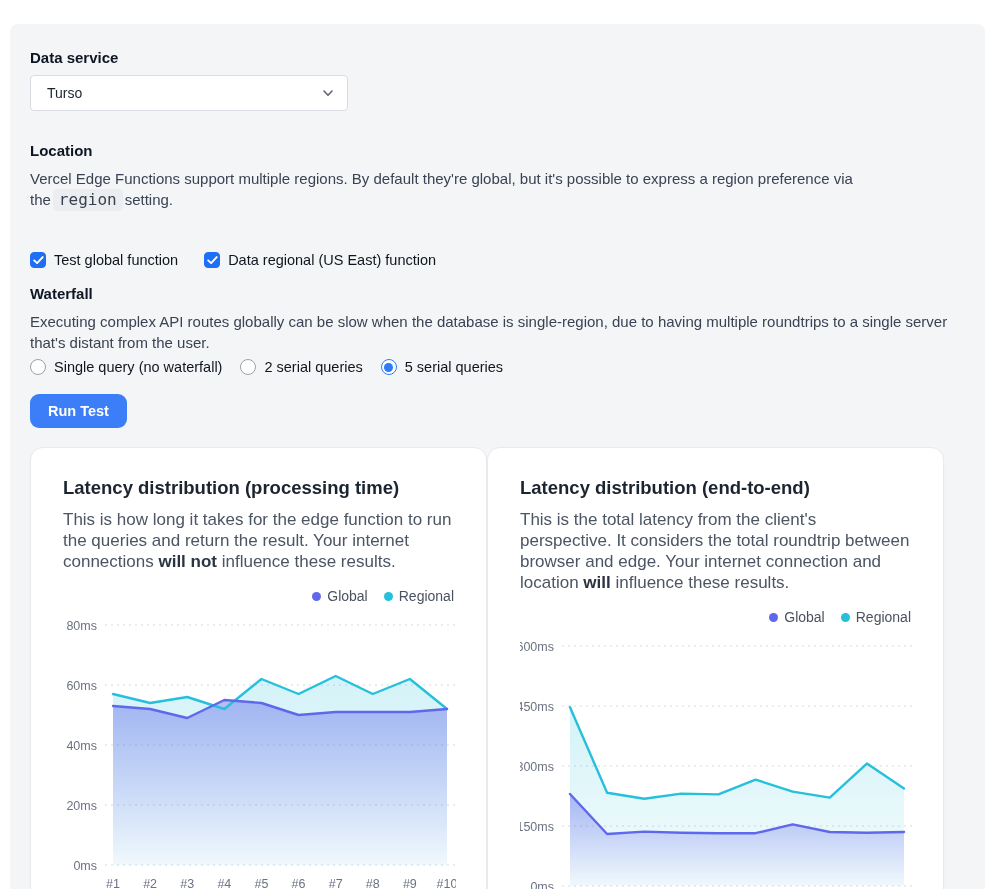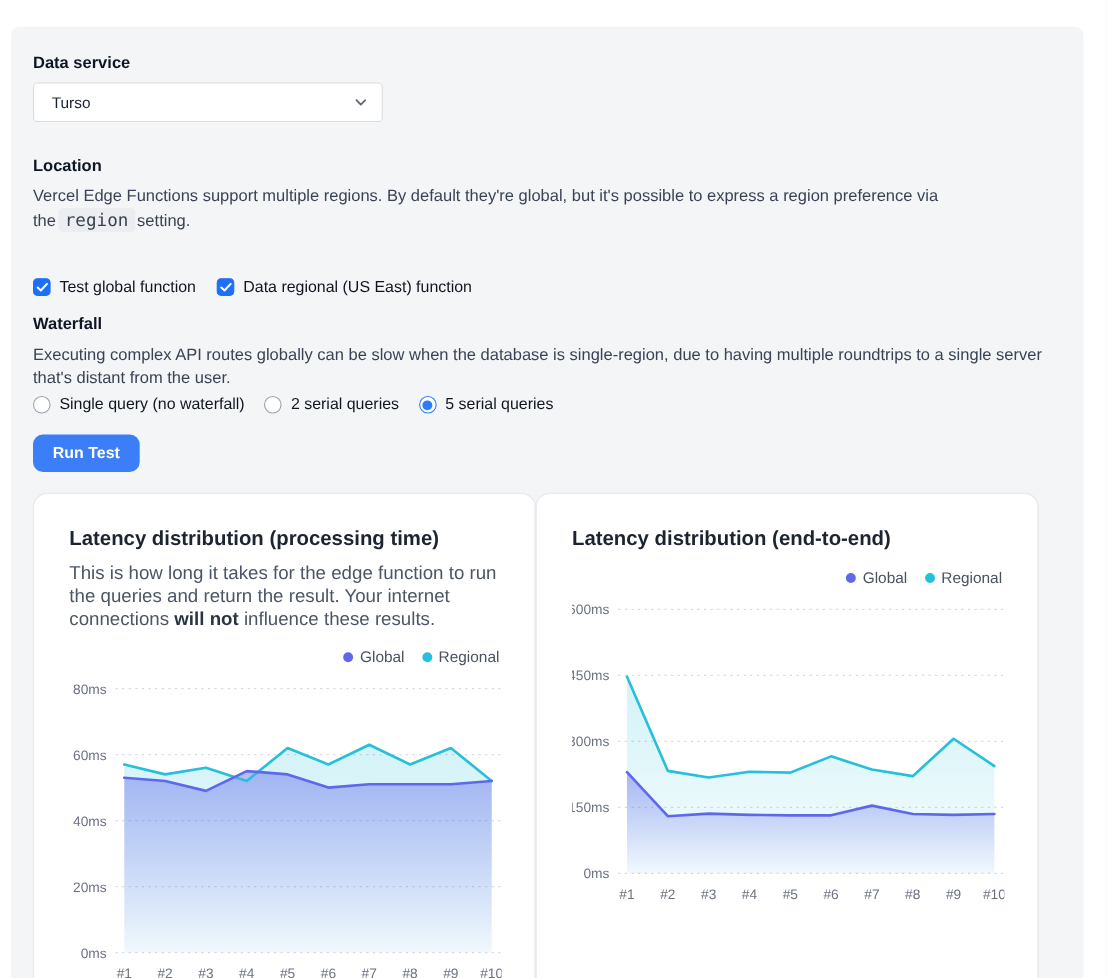--- a/index.html
+++ b/index.html
@@ -22,21 +22,21 @@
     font-size:14px; color:#1b2330; margin-bottom:30px; cursor:pointer;
   }
   .select svg { display:block; }
 
   .section-desc { font-size:15px; line-height:21px; color:#3a4354; margin:0 0 10px 0; }
   .code-chip {
     font-family:"DejaVu Sans Mono", monospace; font-size:16px; color:#39414f;
     background:#ebedf0; border-radius:4px; padding:1px 6px 2px; margin:0 2px;
   }
 
-  .check-row { display:flex; gap:19px; margin-bottom:16px;margin-top:42px; }
+  .check-row { display:flex; gap:26px; margin-bottom:16px;margin-top:42px; }
   .check-item, .radio-item { display:flex; align-items:center; gap:8px; font-size:14.5px; color:#10161f; cursor:pointer; }
   .cbx {
     width:16px; height:16px; border-radius:4px; background:#fff; border:1px solid #9aa2ad;
     display:flex; align-items:center; justify-content:center; flex:0 0 auto;
   }
   .cbx.on { background:#1e6ff5; border-color:#1e6ff5; }
   .cbx svg { display:none; }
   .cbx.on svg { display:block; }
 
   .radio-row { display:flex; gap:18px; margin-bottom:17px; }
@@ -170,20 +170,21 @@
             <path d="M 50 82 L 87.11111111111111 91 L 124.22222222222223 85 L 161.33333333333334 97 L 198.44444444444446 67 L 235.55555555555557 82 L 272.6666666666667 64 L 309.7777777777778 82 L 346.8888888888889 67 L 384 97 L 384 253 L 50 253 Z" fill="url(#grad-c0-s1)" stroke="none"></path>
             <path d="M 50 94 L 87.11111111111111 97 L 124.22222222222223 106 L 161.33333333333334 88 L 198.44444444444446 91 L 235.55555555555557 103 L 272.6666666666667 100 L 309.7777777777778 100 L 346.8888888888889 100 L 384 97 L 384 253 L 50 253 Z" fill="url(#grad-c0-s0)" stroke="none"></path>
             <polyline points="50,82 87.11111111111111,91 124.22222222222223,85 161.33333333333334,97 198.44444444444446,67 235.55555555555557,82 272.6666666666667,64 309.7777777777778,82 346.8888888888889,67 384,97" fill="none" stroke="#26c0da" stroke-width="2.4" stroke-linejoin="round" stroke-linecap="round"></polyline>
             <polyline points="50,94 87.11111111111111,97 124.22222222222223,106 161.33333333333334,88 198.44444444444446,91 235.55555555555557,103 272.6666666666667,100 309.7777777777778,100 346.8888888888889,100 384,97" fill="none" stroke="#5f68ea" stroke-width="2.4" stroke-linejoin="round" stroke-linecap="round"></polyline>
           </svg>
         </div>
     </section>
 
     <section class="card">
       <h2 class="card-title">Latency distribution (end-to-end)</h2>
+      <p class="card-desc"><span>This is the total latency from the client's perspective. It considers the total roundtrip between browser and edge. Your internet connection and location </span><b>will</b><span> influence these results.</span></p>
       <div class="legend">
         <span class="legend-item">
           <span class="dot" style="background: rgb(95, 104, 234);"></span>
           <span>Global</span>
         </span>
         <span class="legend-item">
           <span class="dot" style="background: rgb(38, 192, 218);"></span>
           <span>Regional</span>
         </span>
       </div>

